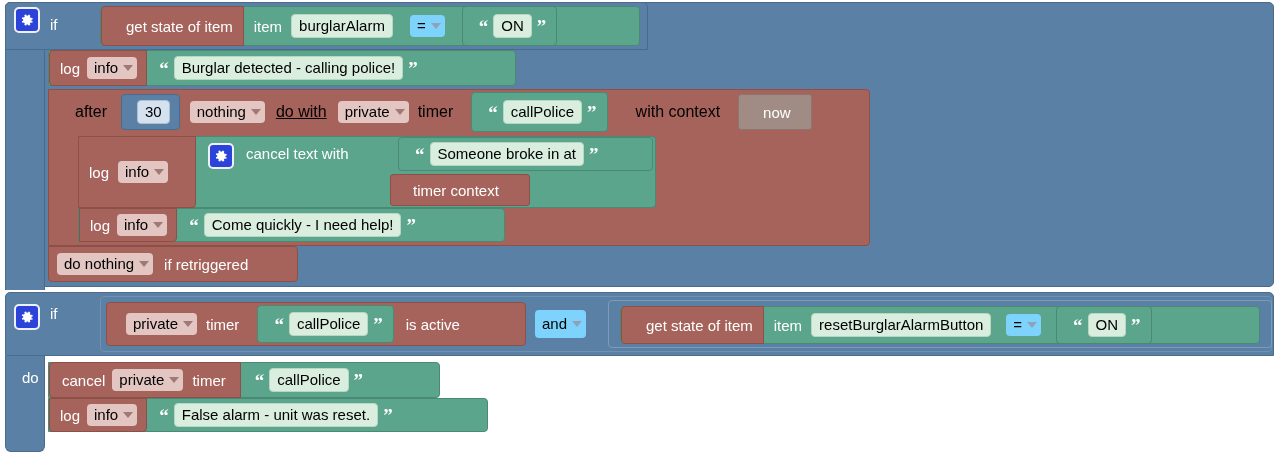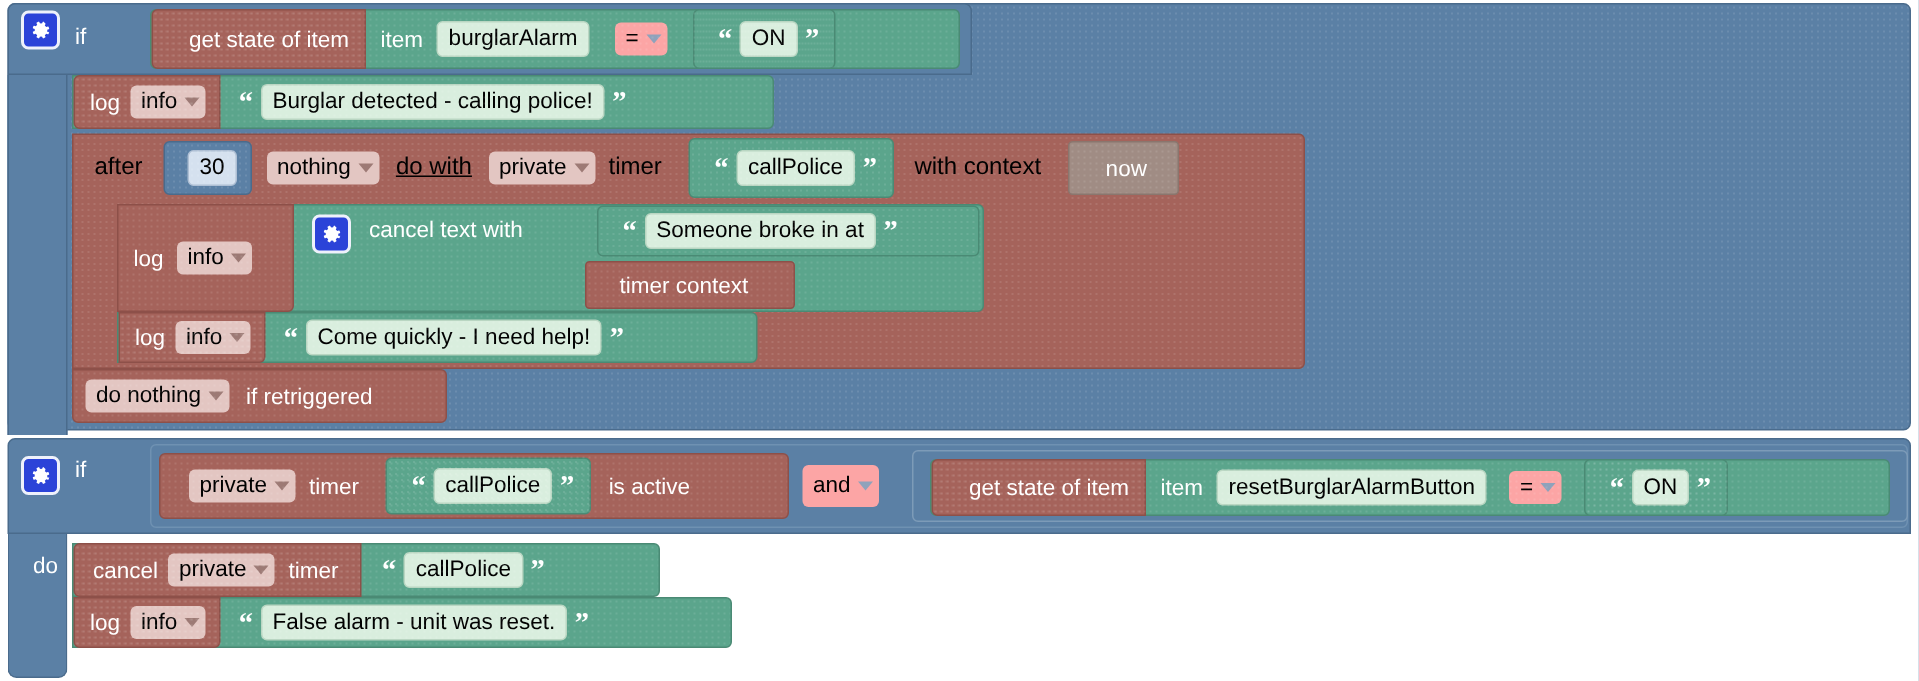--- a/index.html
+++ b/index.html
@@ -54,21 +54,21 @@
     border-radius: 4px;
     padding: 2px 7px;
     margin: 0 3px;
     font-size: 15px;
     line-height: 18px;
     color: #000;
   }
   .field-text   { background: #d9eede; border: 1px solid #b9d6c2; }
   .field-num    { background: #d5e1ef; border: 1px solid #aebfd4; }
   .field-drop   { background: #e3c6c2; }
-  .field-drop-b { background: #fca5a5; }
+  .field-drop-b { background: #7dd3fc; }
   .field-drop, .field-drop-b { border: none; padding-right: 4px; }
 
   .caret {
     display: inline-block;
     width: 0; height: 0;
     margin-left: 5px;
     border-left: 5px solid transparent;
     border-right: 5px solid transparent;
     border-top: 6px solid #9d7a75;
   }
@@ -145,42 +145,42 @@
     </span>
   </div>
   <span class="quote" style="margin-left:10px;">“</span>
   <span class="field field-text">Burglar detected - calling police!</span>
   <span class="quote">”</span>
 </div>
 
 <div class="blk act z" style="left:48px; top:89px; width:822px; height:157px; align-items:flex-start; border-radius:0 4px 4px 0;"></div>
 
 <div class="z" style="left:48px; top:89px; width:822px; height:46px; display:flex; align-items:center;">
-  <span class="lbl" style="padding-left:15px;text-align:center;">after</span>
+  <span class="lbl" style="padding-left:27px;text-align:center;">after</span>
   <span class="blk math" style="position:relative; height:36px; margin-left:8px; border-radius:4px; padding:0 6px 0 12px;">
     <span class="z" style="left:2px; top:8px; width:8px; height:19px; background:#5b80a5; clip-path:polygon(100% 0,20% 15%,0 38%,0 62%,20% 85%,100% 100%);"></span>
     <span class="field field-num">30</span>
   </span>
   <span class="field field-drop" style="margin-left:10px;">
     <span>nothing</span>
     <i class="caret"></i>
   </span>
   <span class="lbl" style="padding-left:8px;text-decoration:underline;">do with</span>
   <span class="field field-drop" style="margin-left:5px;">
     <span>private</span>
     <i class="caret"></i>
   </span>
   <span class="lbl" style="padding-left:6px;">timer</span>
   <span class="blk txt" style="position:relative; height:40px; margin-left:12px; border-radius:4px; padding:0 8px 0 14px;">
     <span class="z" style="left:3px; top:10px; width:8px; height:20px; background:#5ba58c; clip-path:polygon(100% 0,20% 15%,0 38%,0 62%,20% 85%,100% 100%);"></span>
     <span class="quote">“</span>
     <span class="field field-text">callPolice</span>
     <span class="quote">”</span>
   </span>
-  <span class="lbl" style="padding-left:14px;">with context</span>
+  <span class="lbl" style="padding-left:28px;">with context</span>
   <span class="blk var" style="position:relative; height:36px; margin-left:12px; border-radius:3px; padding:0 14px 0 18px;">
     <span class="z" style="left:2px; top:8px; width:8px; height:19px; background:#a08c84; clip-path:polygon(100% 0,20% 15%,0 38%,0 62%,20% 85%,100% 100%);"></span>
     <span class="lbl">now</span>
   </span>
 </div>
 
 <div class="blk txt z" style="left:78px; top:136px; width:578px; height:72px; align-items:flex-start; border-radius:0 4px 4px 0;"></div>
 
 <div class="blk act z" style="left:78px; top:136px; width:118px; height:72px; border-radius:0 0 4px 0;">
   <span class="lbl" style="padding-left:10px;">log</span>

